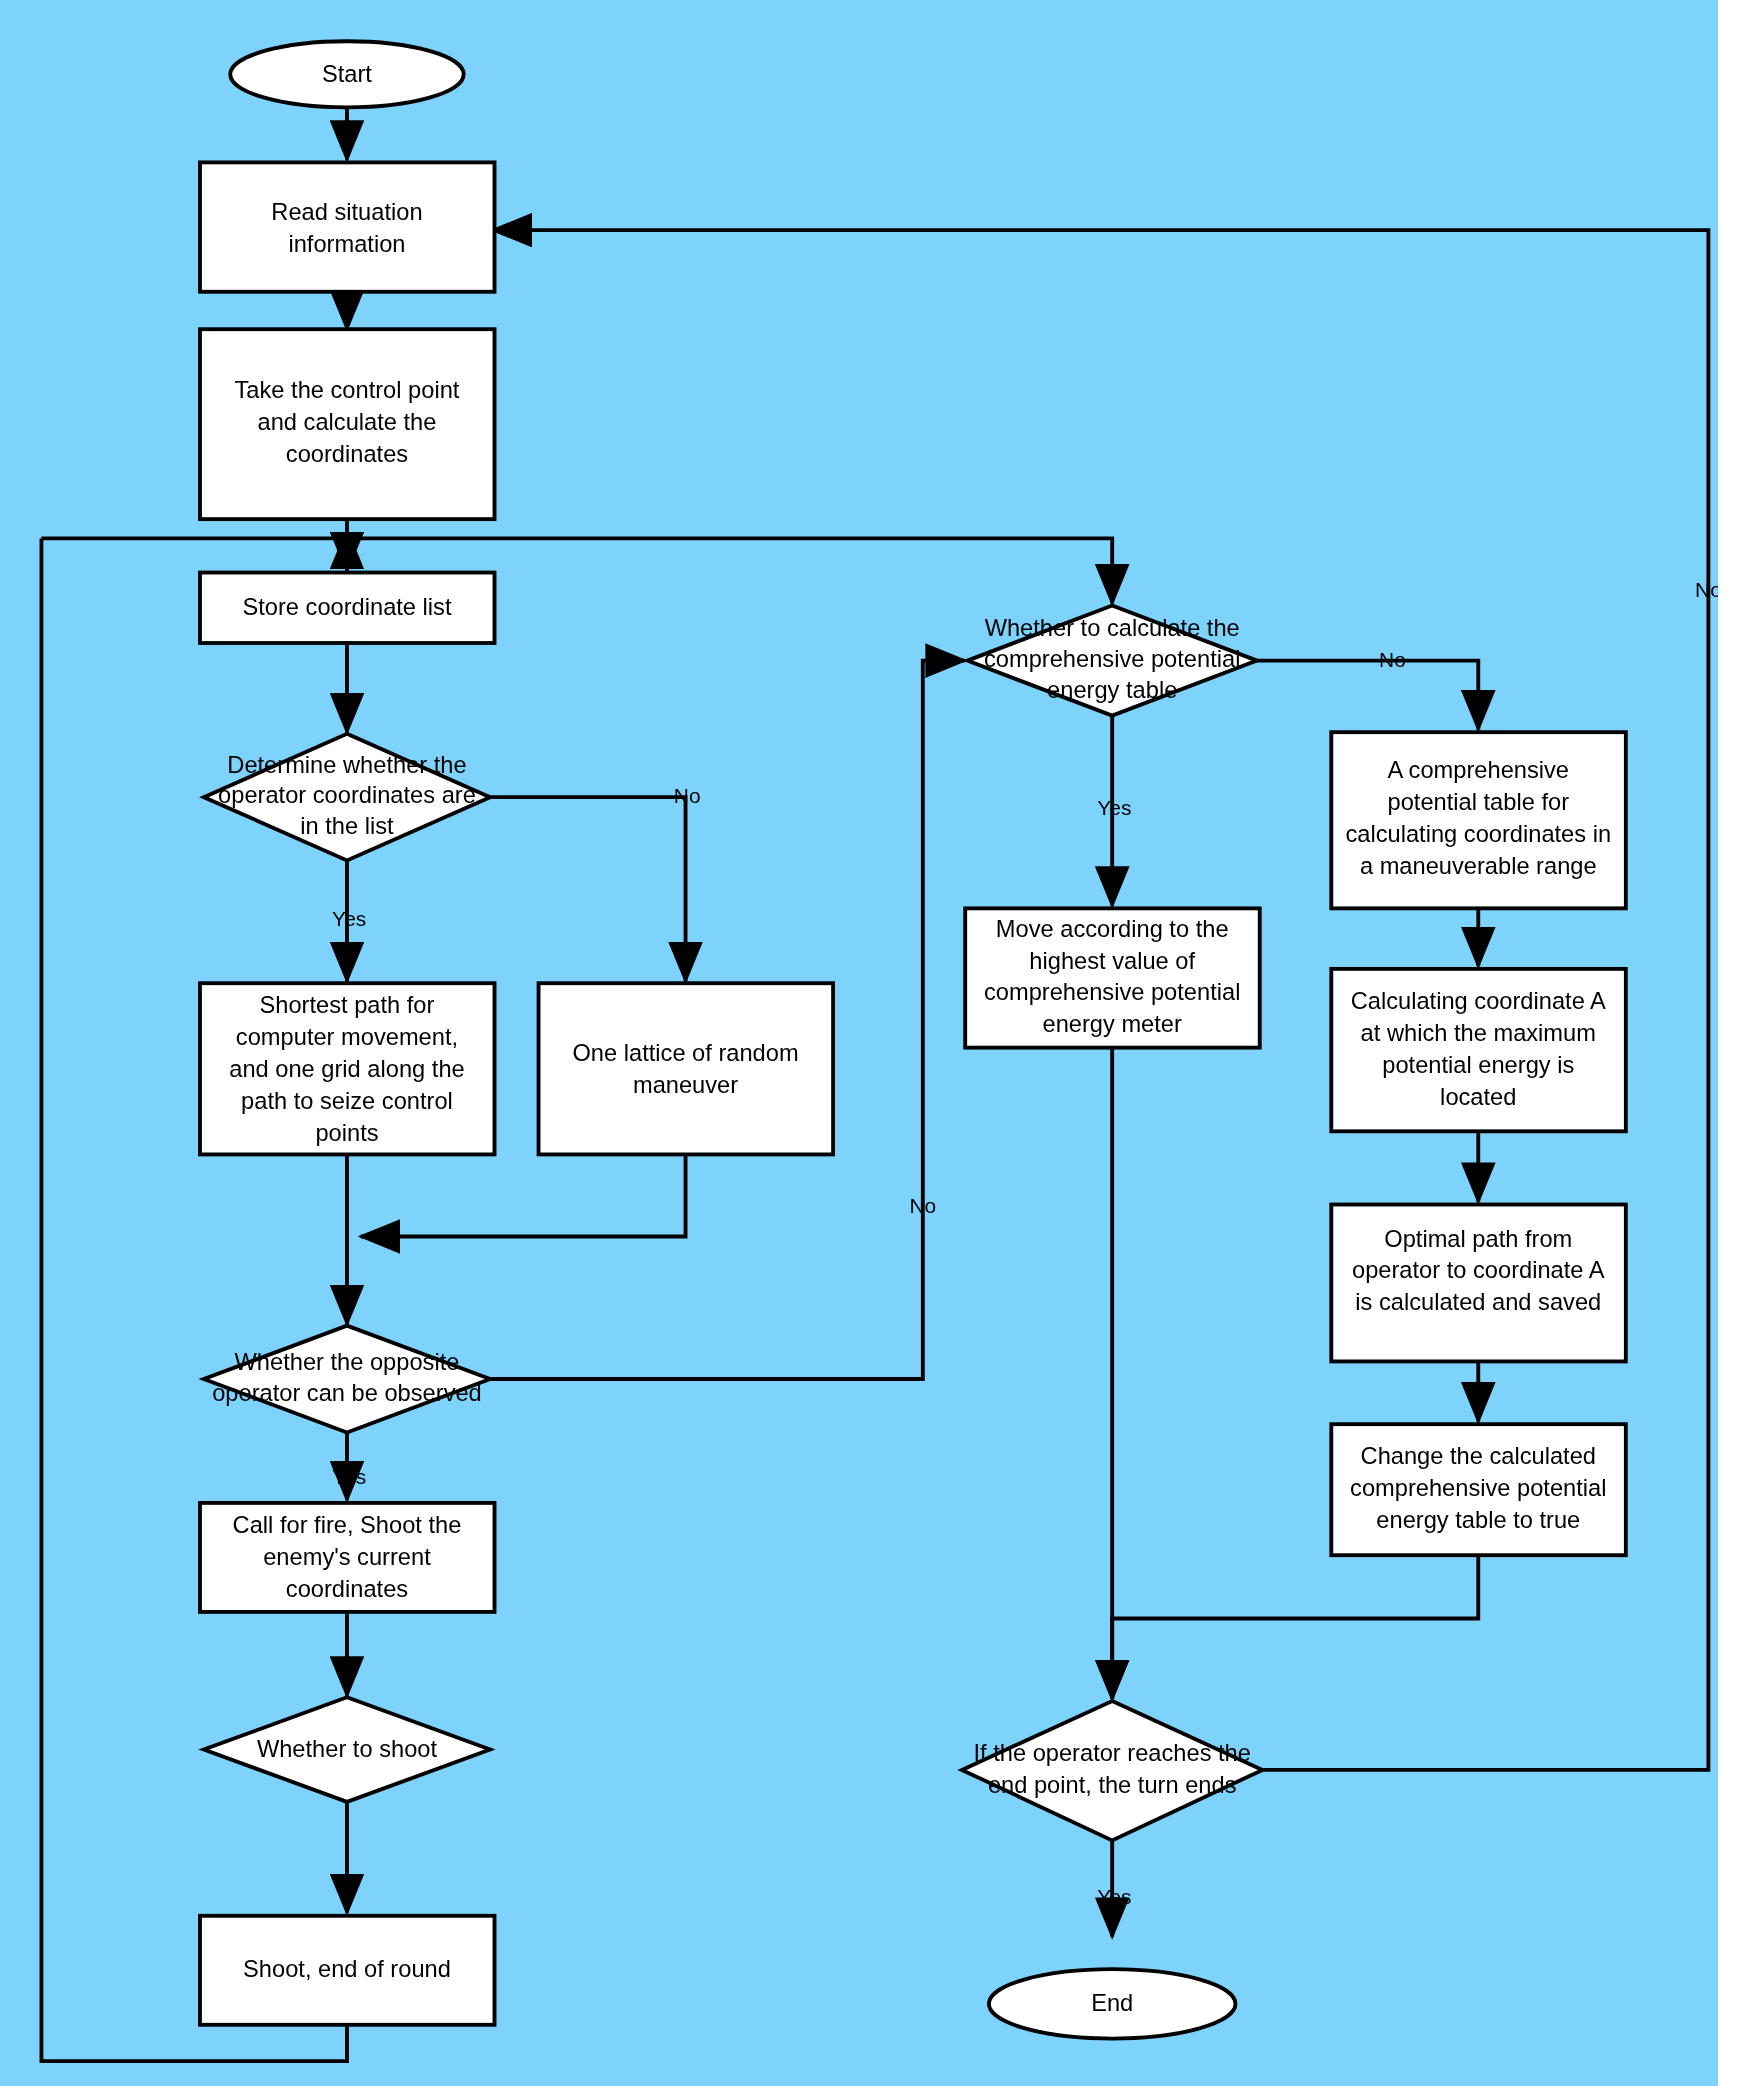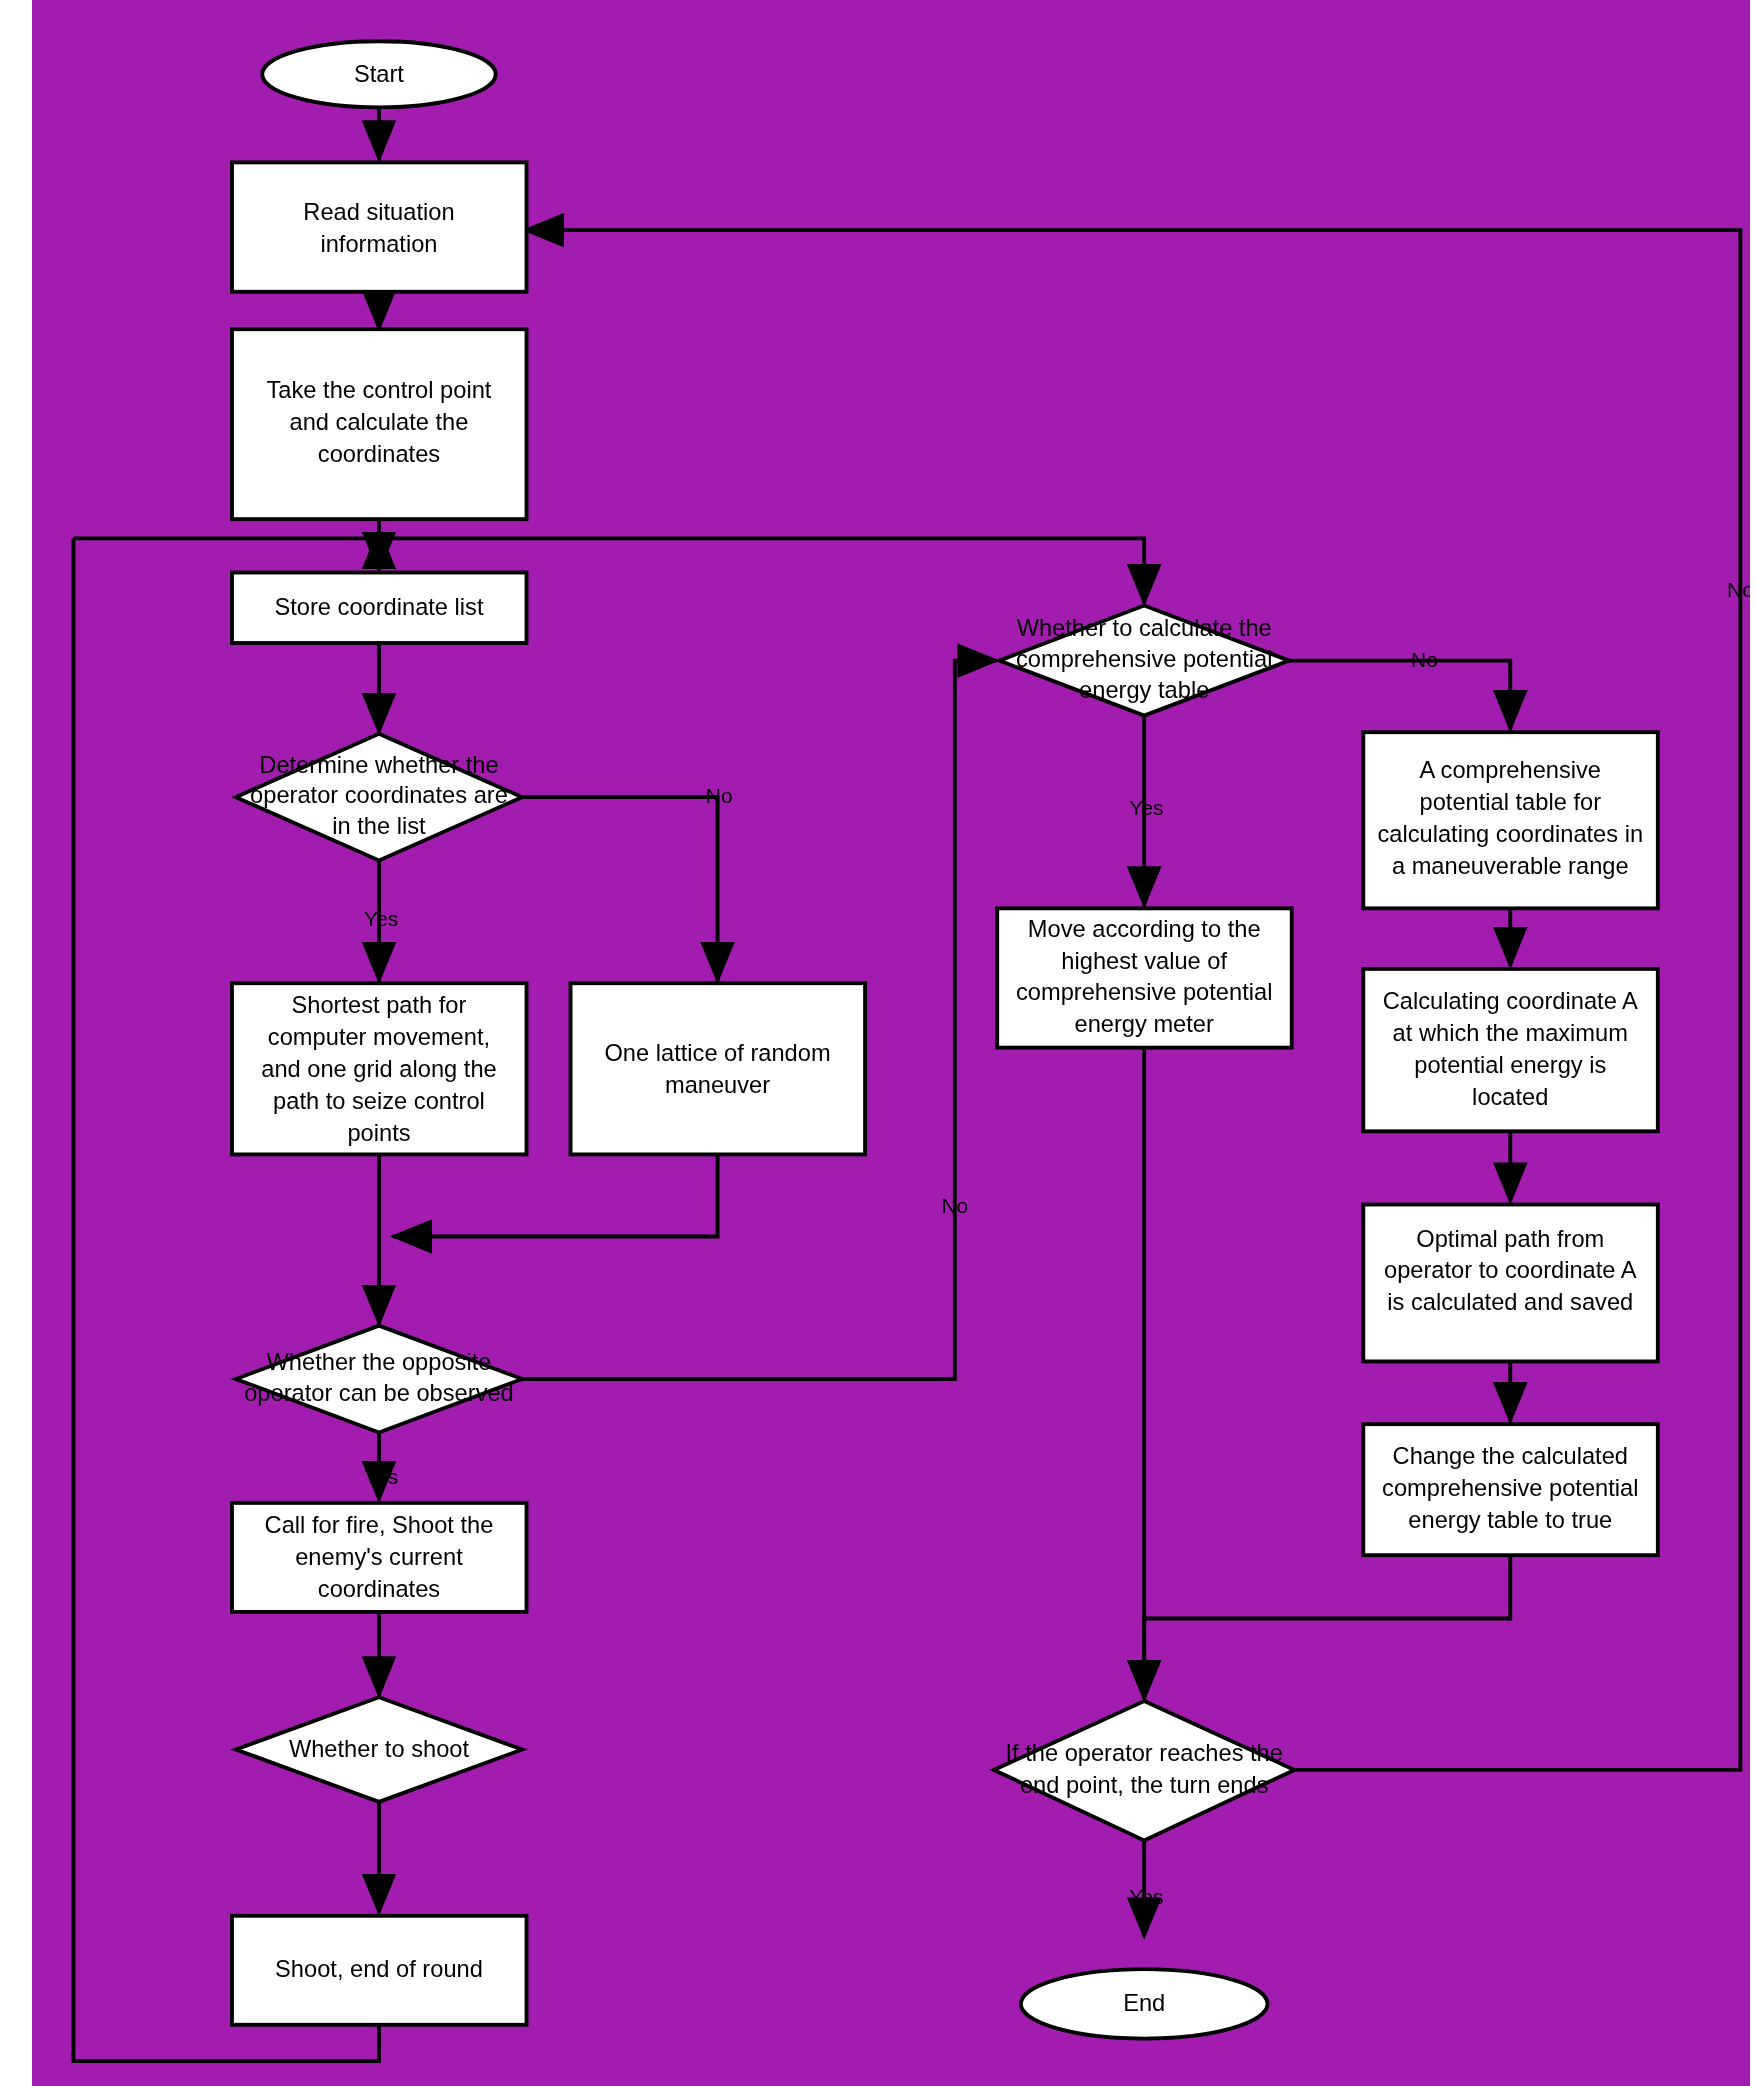--- a/index.html
+++ b/index.html
@@ -8,23 +8,22 @@
     padding: 0;
     background: #ffffff;
   }
   body {
     font-family: "Liberation Sans", sans-serif;
   }
   #flow-root {
     position: relative;
     width: 1718px;
     height: 2087px;
-    background: #a21caf;
+    background: #7dd3fc;
     overflow: hidden;
-    margin-left: 32px;
   }
   svg.flow-svg {
     display: block;
     width: 1757px;
     height: 2087px;
   }
   .shape-stroke {
     fill: #ffffff;
     stroke: #000000;
     stroke-width: 7;

